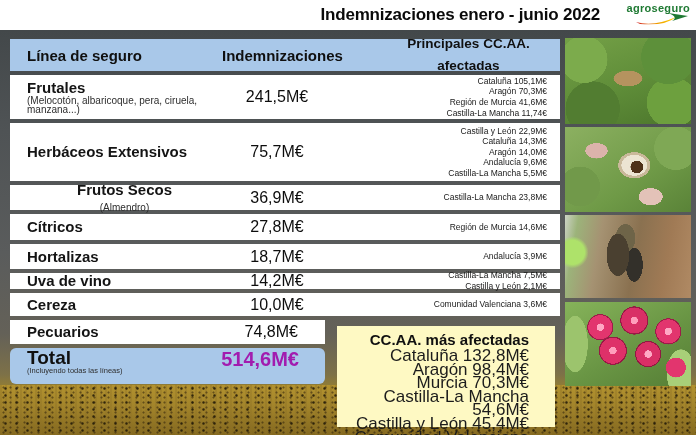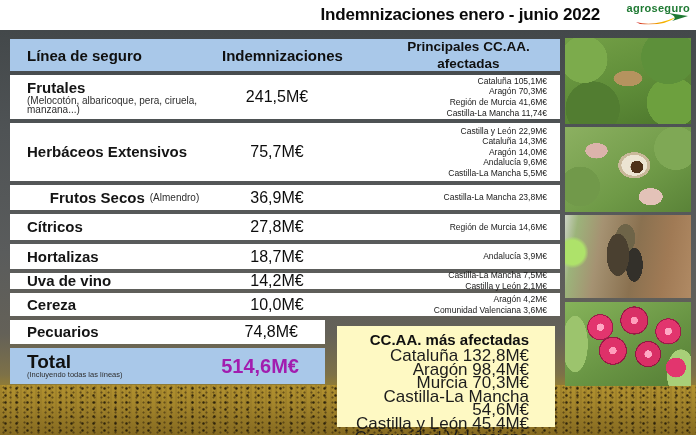--- a/index.html
+++ b/index.html
@@ -22,33 +22,33 @@
   .title{position:absolute;right:96px;top:5px;font-size:17px;font-weight:bold;color:#0a0a0a;letter-spacing:-.2px;white-space:nowrap;}
   .logo{position:absolute;right:6px;top:2px;width:86px;height:27px;text-align:right;}
   .logo .lt{font-size:11px;font-weight:bold;color:#1f7a33;letter-spacing:.3px;display:block;line-height:12px;}
   .logo svg{display:block;margin-left:auto;margin-top:-2px;}
 
   
   .table{position:absolute;left:10px;top:39px;width:550px;display:flex;flex-direction:column;gap:4px;}
   .row,.hrow,.trow{display:flex;background:#fff;box-sizing:border-box;}
   .hrow{background:#a9c8e9;height:32px;align-items:center;}
   .c-name{width:212px;padding-left:17px;box-sizing:border-box;display:flex;flex-direction:column;justify-content:center;}
-  .c-name.inline-sub{flex-direction:row;align-items:center;gap:5px;}
+  .c-name.inline-sub{flex-direction:column;align-items:center;gap:5px;}
   .nm{font-size:15px;font-weight:bold;color:#141414;line-height:16px;}
   .sub{font-size:10px;color:#2e2e2e;line-height:8.5px;margin-top:1px;}
   .c-value{width:110px;display:flex;align-items:center;justify-content:center;
            font-size:16px;font-weight:normal;color:#0d0d0d;}
   .c-ccaa{flex:1;display:flex;flex-direction:column;justify-content:center;
           text-align:right;padding-right:13px;font-size:8.5px;line-height:10.6px;color:#1a1a1a;}
   .h-name{font-size:15px;font-weight:bold;color:#101010;}
   .h-val{width:110px;text-align:center;font-size:15px;font-weight:bold;color:#101010;}
   .h-ccaa{flex:1;display:flex;justify-content:center;}
-  .h-ccaa span{display:block;width:140px;text-align:center;font-size:13.5px;font-weight:bold;line-height:17px;color:#101010;margin-left:45px;}
+  .h-ccaa span{display:block;width:140px;text-align:center;font-size:13.5px;font-weight:bold;line-height:22px;color:#101010;margin-left:45px;}
   .row.narrow{width:315px;}
-  .trow{width:315px;height:36px;background:#a9c8e9;align-items:center;}
+  .trow{width:315px;height:36px;background:#a9c8e9;align-items:flex-start;border-radius:6px;}
   .trow .t-name{flex:1;padding-left:17px;display:flex;flex-direction:column;justify-content:center;}
   .trow .t-nm{font-size:19px;font-weight:bold;color:#101010;line-height:19px;}
   .trow .t-sub{font-size:7.5px;color:#2e2e2e;line-height:8.5px;}
   .trow .t-val{font-size:20px;font-weight:bold;color:#a21caf;padding-right:26px;}
 
   
   .ccaa-box{position:absolute;left:337px;top:326px;width:218px;height:101px;background:#fef9c3;
             box-sizing:border-box;padding:5px 26px 0 0;text-align:right;}
   .ccaa-box .bt{font-size:15px;font-weight:bold;color:#101010;line-height:17px;margin-bottom:1px;}
   .ccaa-box .bi{font-size:17px;color:#1c1c1c;line-height:13.6px;}
@@ -187,21 +187,20 @@
             <div>Castilla-La Mancha 7,5M€</div>
             <div>Castilla y León 2,1M€</div>
           </div>
         </div>
         <div class="row" style="height: 23px;">
           <div class="c-name">
             <span class="nm">Cereza</span>
           </div>
           <div class="c-value">10,0M€</div>
           <div class="c-ccaa">
-            <div>Aragón 4,2M€</div>
             <div>Comunidad Valenciana 3,6M€</div>
           </div>
         </div>
         <div class="row narrow" style="height: 24px;">
           <div class="c-name">
             <span class="nm">Pecuarios</span>
           </div>
           <div class="c-value">74,8M€</div>
         </div>
       </div>

